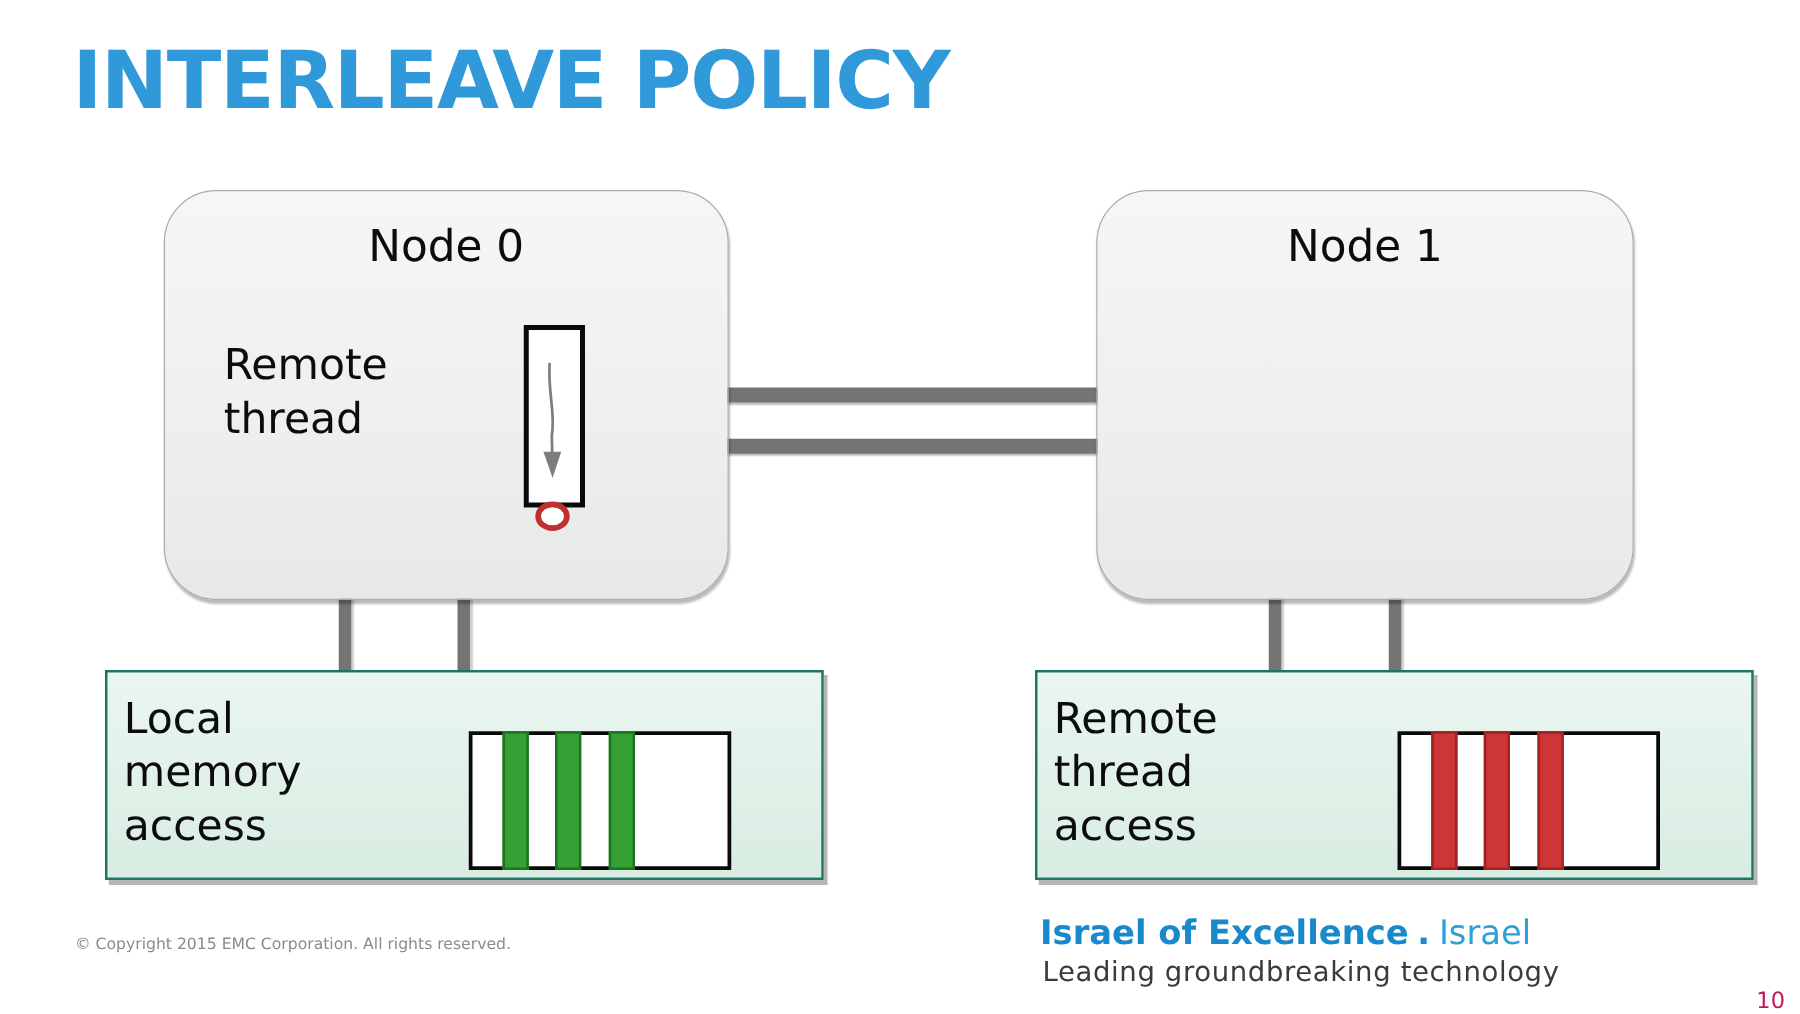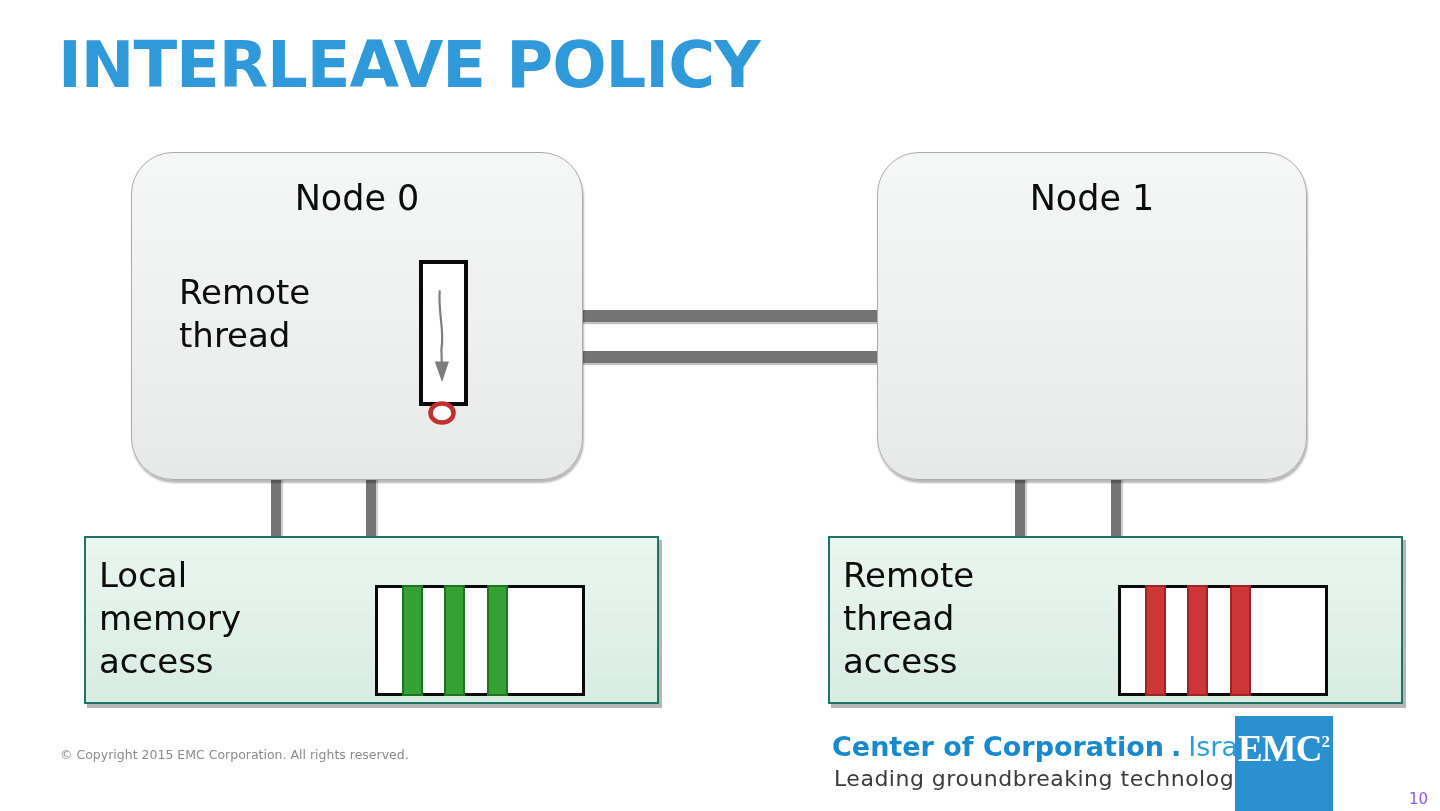--- a/index.html
+++ b/index.html
@@ -122,21 +122,21 @@
     display:inline-block;margin-top:14px;letter-spacing:-1px;
   }
   .emc-sup{font-size:17px;vertical-align:14px;letter-spacing:0;}
   
   .copyright{
     position:absolute;left:60px;top:747px;
     font-size:12.5px;color:var(--footer-gray);
   }
   .page-number{
     position:absolute;right:12px;top:790px;
-    font-size:15px;color:#8b5cf6;
+    font-size:18px;color:#be185d;
   }
 </style>
 </head>
 <body>
 
 <div class="slide">
 
   <h1 class="title">INTERLEAVE POLICY</h1>
 
   <div class="hbar b1"></div>
@@ -182,23 +182,20 @@
 thread
 access</div>
     <div class="chip">
         <div class="stripe" style="left: 24px; width: 21px; background: rgb(205, 54, 55); border-color: rgb(160, 34, 36);"></div>
         <div class="stripe" style="left: 66px; width: 21px; background: rgb(205, 54, 55); border-color: rgb(160, 34, 36);"></div>
         <div class="stripe" style="left: 109px; width: 21px; background: rgb(205, 54, 55); border-color: rgb(160, 34, 36);"></div>
       </div>
   </div>
 
   <div class="coe-line">
-    <span class="coe-bold">Center of Corporation</span><span class="coe-sep">.</span><span class="coe-region">Israel</span>
+    <span class="coe-bold">Israel of Excellence</span><span class="coe-sep">.</span><span class="coe-region">Israel</span>
   </div>
   <div class="tagline">Leading groundbreaking technology</div>
-  <div class="emc-square">
-    <span class="emc-text"><span>EMC</span><span class="emc-sup">2</span></span>
-  </div>
 
   <div class="copyright">© Copyright 2015 EMC Corporation. All rights reserved.</div>
   <div class="page-number">10</div>
 
 </div>
 
 </body></html>

